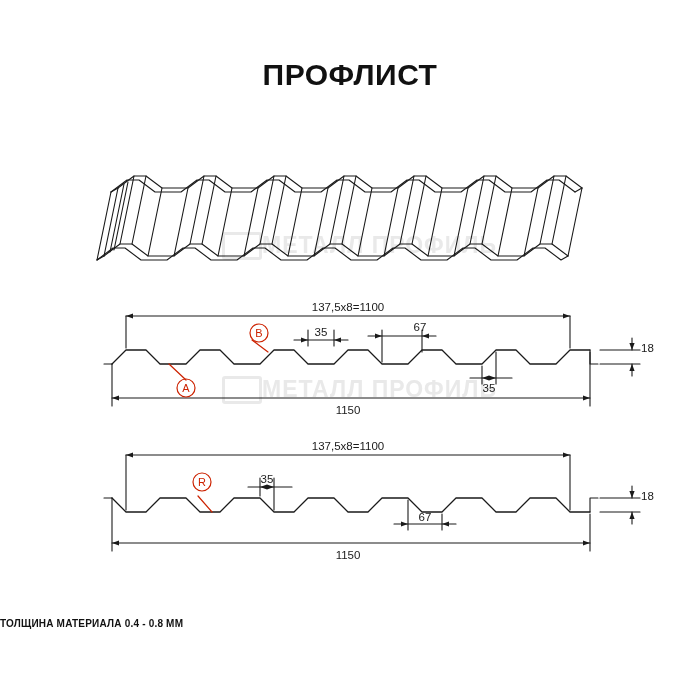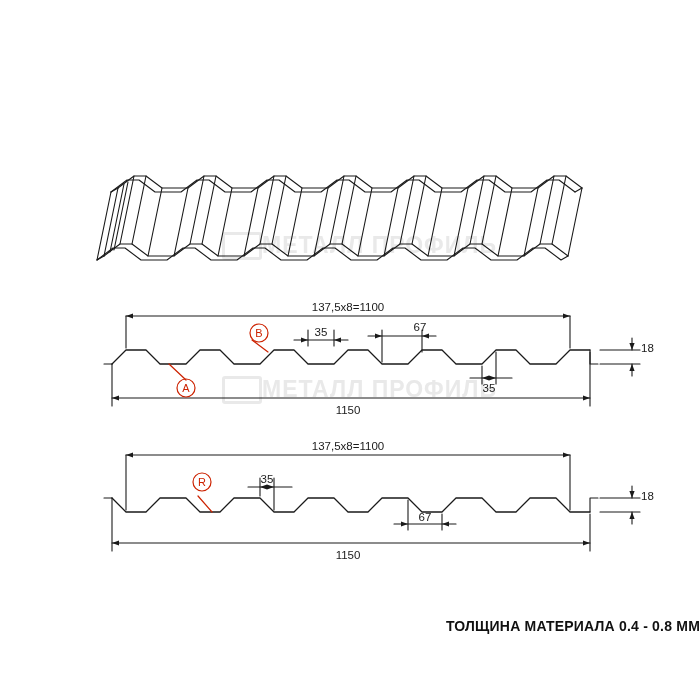--- a/index.html
+++ b/index.html
@@ -38,22 +38,22 @@
     text-align: center;
     font-size: 15px;
     font-weight: bold;
     color: #111;
   }
   .footer {
     position: absolute;
     top: 618px;
     left: 0;
     width: 700px;
-    text-align: right;
-    font-size: 14px;
+    text-align: left;
+    font-size: 10px;
     font-weight: bold;
     color: #111;
     letter-spacing: 0.2px;
   }
   svg.layer {
     position: absolute;
     top: 0;
     left: 0;
     width: 700px;
     height: 700px;
@@ -78,20 +78,21 @@
     border-radius: 3px;
   }
   .wm-box.b1 { top: 232px; left: 222px; }
   .wm-box.b2 { top: 376px; left: 222px; }
 </style>
 </head>
 <body>
 
 <div class="page">
 
+  <div class="title">ПРОФЛИСТ</div>
 
   <div class="wm-box b1"></div>
   <div class="wm wm-1">МЕТАЛЛ ПРОФИЛЬ</div>
   <div class="wm-box b2"></div>
   <div class="wm wm-2">МЕТАЛЛ ПРОФИЛЬ</div>
 
   <svg class="layer" viewBox="0 0 700 700">
     <g fill="none" stroke="#1a1a1a" stroke-width="1.1" stroke-linejoin="round" stroke-linecap="round">
 
       <g>

